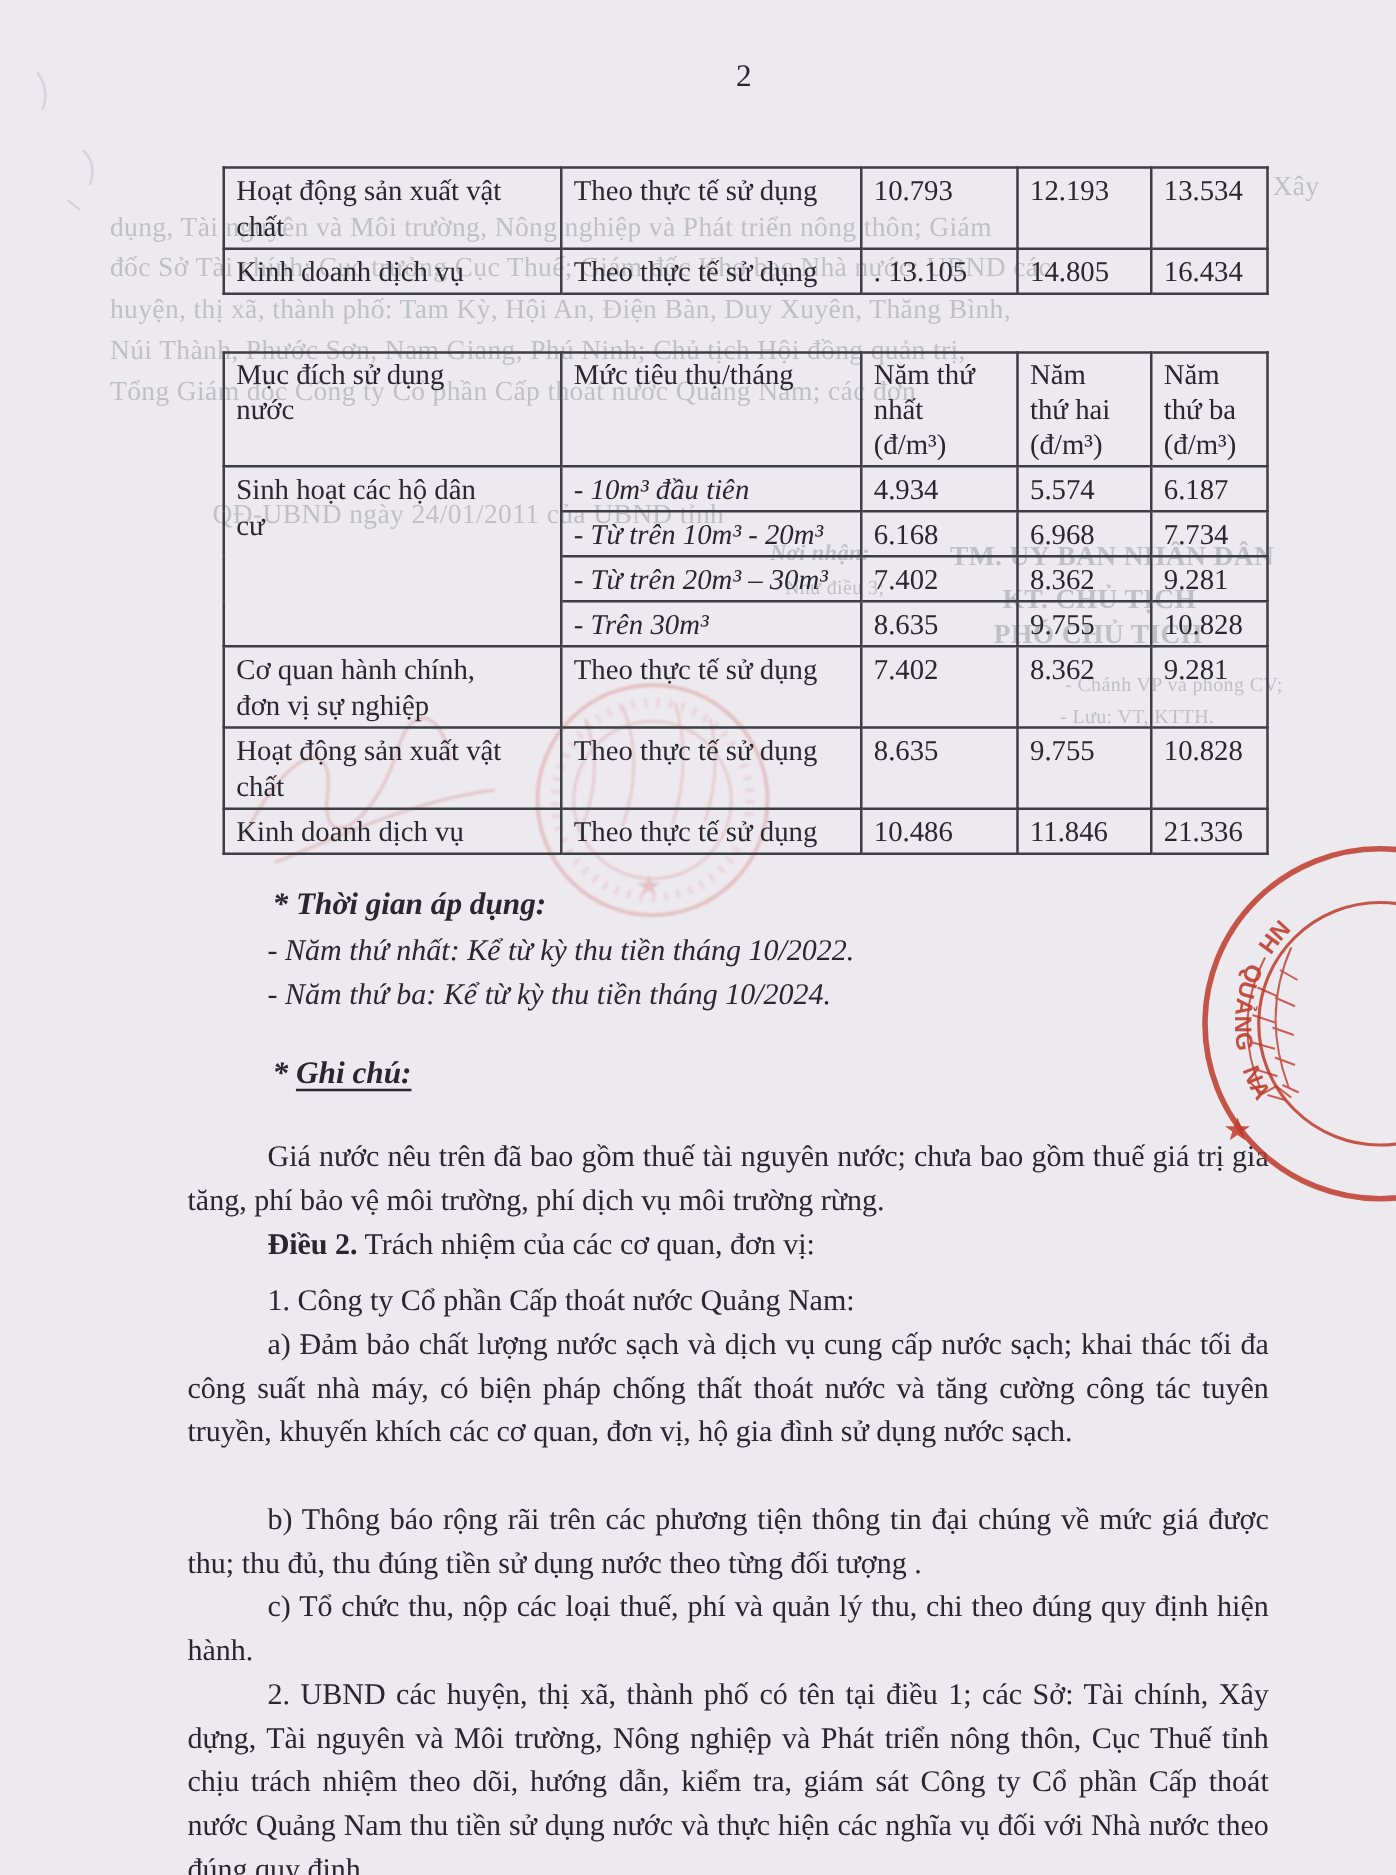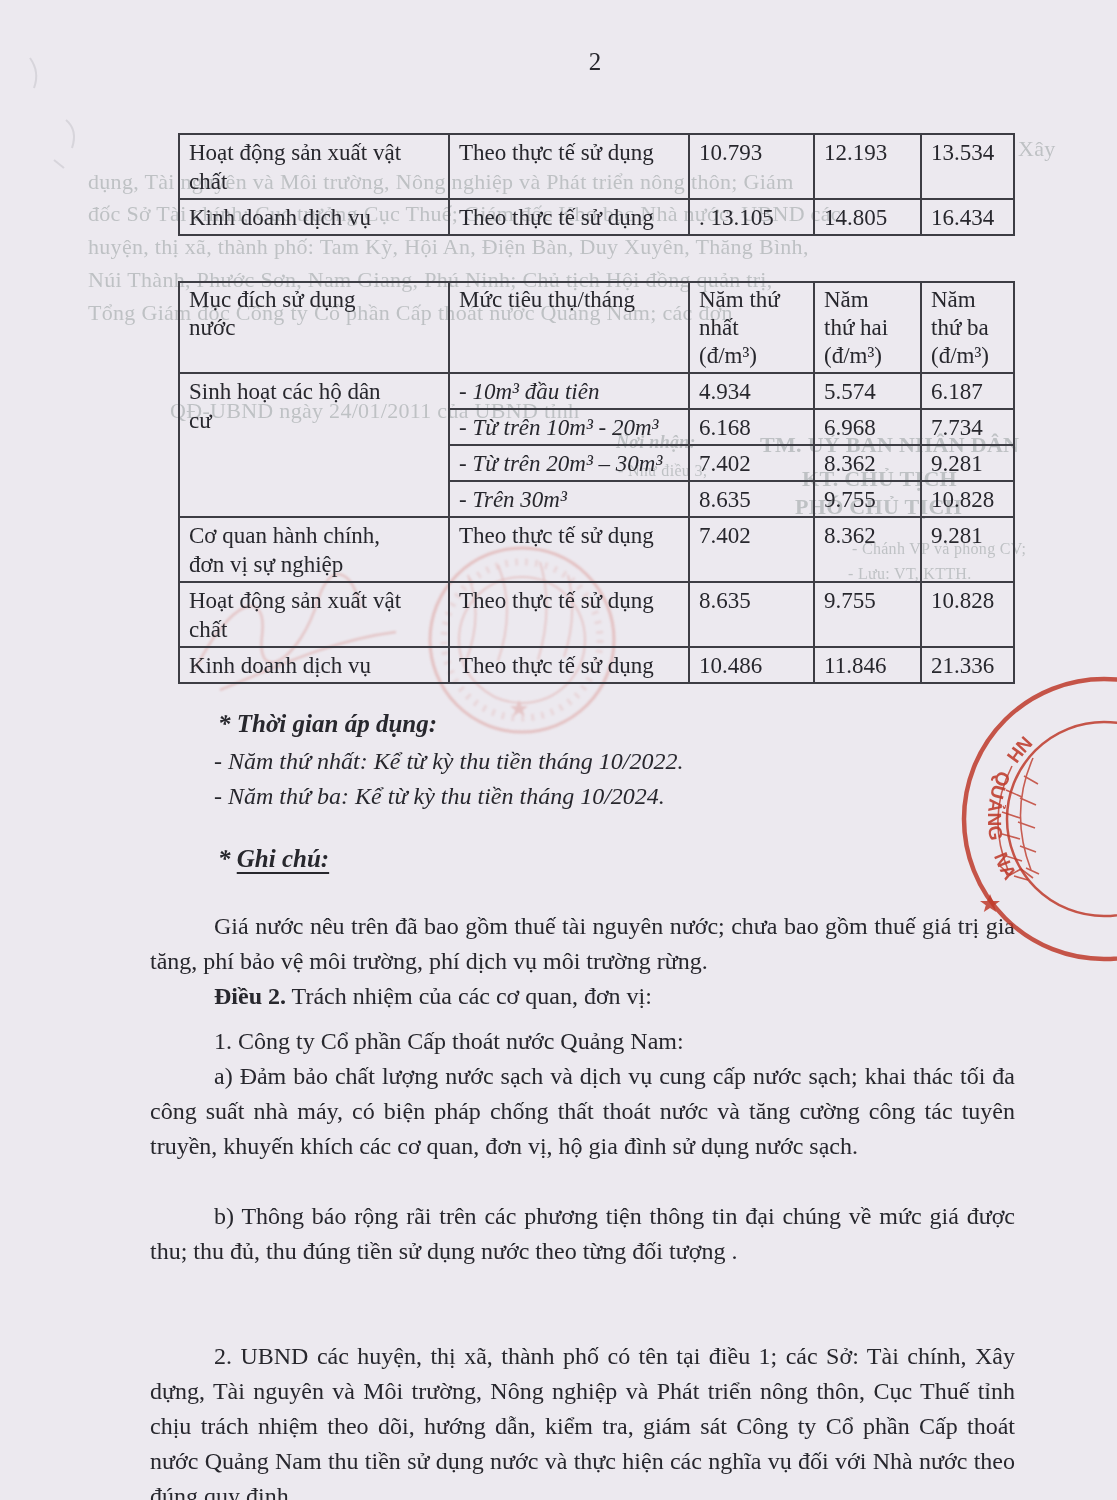--- a/index.html
+++ b/index.html
@@ -219,20 +219,21 @@
       <div>- Năm thứ ba: Kể từ kỳ thu tiền tháng 10/2024.</div>
     </div>
 
     <div class="ghichu bolditalic"><span>* </span><span class="u">Ghi chú:</span></div>
     <div class="tblock indent" style="top:873px;">Giá nước nêu trên đã bao gồm thuế tài nguyên nước; chưa bao gồm thuế giá trị gia tăng, phí bảo vệ môi trường, phí dịch vụ môi trường rừng.</div>
 
     <div class="tblock indent" style="top:943px;"><b>Điều 2.</b><span> Trách nhiệm của các cơ quan, đơn vị:</span></div>
     <div class="tblock indent" style="top:988px;">1. Công ty Cổ phần Cấp thoát nước Quảng Nam:</div>
     <div class="tblock indent" style="top:1023px;">a) Đảm bảo chất lượng nước sạch và dịch vụ cung cấp nước sạch; khai thác tối đa công suất nhà máy, có biện pháp chống thất thoát nước và tăng cường công tác tuyên truyền, khuyến khích các cơ quan, đơn vị, hộ gia đình sử dụng nước sạch.</div>
     <div class="tblock indent" style="top:1163px;">b) Thông báo rộng rãi trên các phương tiện thông tin đại chúng về mức giá được thu; thu đủ, thu đúng tiền sử dụng nước theo từng đối tượng .</div>
+    <div class="tblock indent" style="top:1233px;">c) Tổ chức thu, nộp các loại thuế, phí và quản lý thu, chi theo đúng quy định hiện hành.</div>
     <div class="tblock indent" style="top:1303px;">2. UBND các huyện, thị xã, thành phố có tên tại điều 1; các Sở: Tài chính, Xây dựng, Tài nguyên và Môi trường, Nông nghiệp và Phát triển nông thôn, Cục Thuế tỉnh chịu trách nhiệm theo dõi, hướng dẫn, kiểm tra, giám sát Công ty Cổ phần Cấp thoát nước Quảng Nam thu tiền sử dụng nước và thực hiện các nghĩa vụ đối với Nhà nước theo đúng quy định.</div>
   </div>
 
   <div class="stamp-layer">
     <svg id="stamp-svg" width="1117" height="1500" style="position:absolute;inset:0;">
       <g stroke="#bf3b2c" fill="none" opacity=".85">
         <circle cx="1104" cy="819" r="140" stroke-width="4.5"></circle>
         <circle cx="1104" cy="819" r="97" stroke-width="2.5"></circle>
       </g>
       <g stroke="#bf3b2c" fill="none" opacity=".8" stroke-width="1.6">

